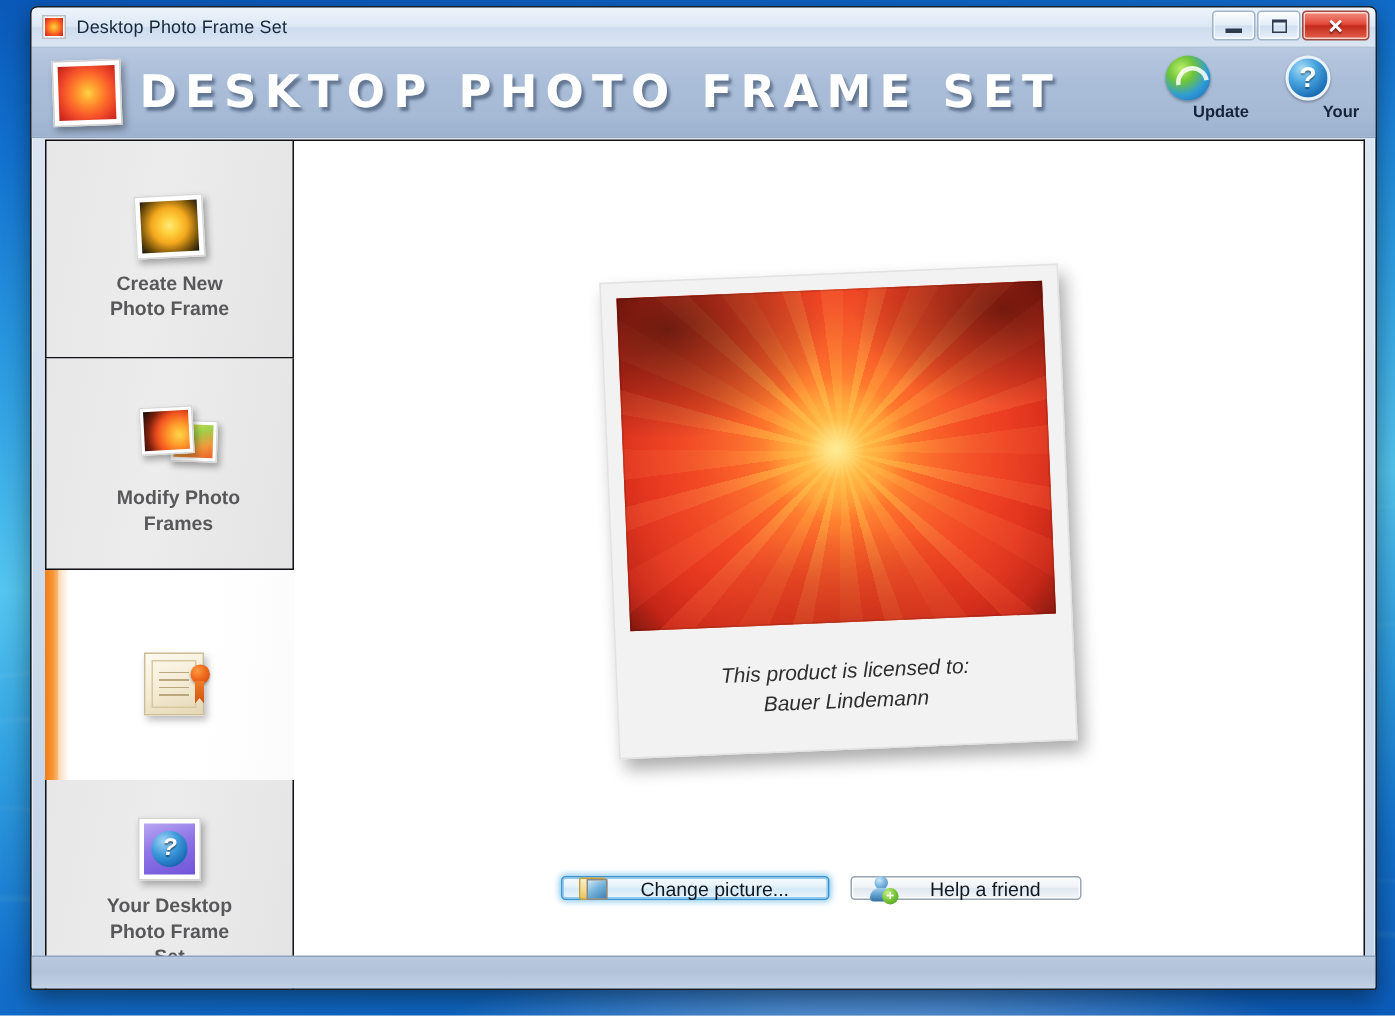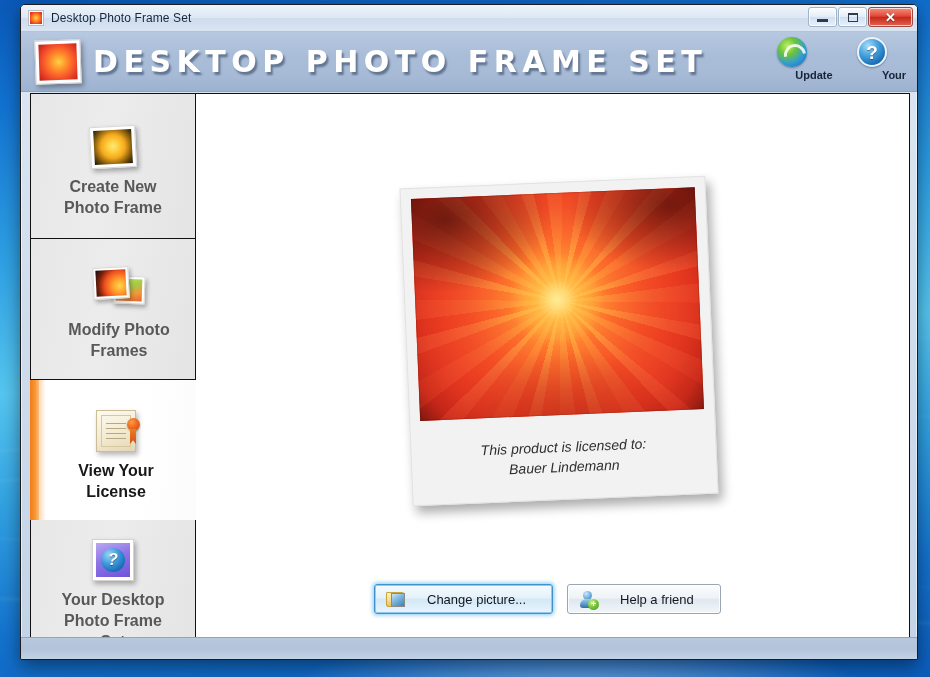--- a/index.html
+++ b/index.html
@@ -137,21 +137,21 @@
     background: linear-gradient(100deg,#e7e7e7 0%, #ececec 45%, #e4e4e4 100%);
     border: 1px solid #111;
     border-right-width: 1px;
     display: flex; flex-direction: column; align-items: center; justify-content: center;
     cursor: pointer;
     overflow: hidden;
   }
   .navitem + .navitem { border-top: none; }
   .navitem .ni-icon { height: 54px; display: flex; align-items: flex-end; justify-content: center; }
   .navitem .ni-label {
-    font-size: 16px; font-weight: bold; color: #58585a;
+    font-size: 13px; font-weight: bold; color: #58585a;
     text-align: center; line-height: 1.32; margin-top: 8px; padding: 0 8px;
   }
   .navitem.selected {
     background: linear-gradient(95deg,#ffffff 0%, #ffffff 62%, #fbfbfb 100%);
     border: none;
     width: 172px;
   }
   .navitem.selected .ni-label { color: #181818; }
   .navitem.selected .accent {
     position: absolute; left: 0; top: 0; bottom: 0; width: 9px;
@@ -273,21 +273,21 @@
   }
   #polaroid .caption {
     height: 84px; display: flex; flex-direction: column;
     align-items: center; justify-content: center;
     font-style: italic; font-size: 14px; color: #2e2e2e; line-height: 1.45;
     text-align: center;
   }
   
   #btnrow { position: absolute; left: 178px; top: 490px; display: flex; gap: 14px; }
   .btn {
-    height: 30px; border-radius: 3px; display: flex; align-items: center;
+    height: 16px; border-radius: 3px; display: flex; align-items: center;
     padding: 0 10px; cursor: pointer; font-size: 13px; color: #11181f;
     border: 1px solid #9aa6b3;
     background: linear-gradient(180deg,#fbfdfe 0%, #eff3f7 46%, #e0e7ef 52%, #f2f6fa 100%);
     box-shadow: 0 0 0 1px rgba(255,255,255,.8) inset;
   }
   .btn.focused {
     border: 1px solid #3c93cf;
     box-shadow: 0 0 0 1px #8ecbee inset, 0 0 4px 1px rgba(92,180,230,.75);
     background: linear-gradient(180deg,#f6fbfe 0%, #e4f1fa 46%, #d3e8f7 52%, #eaf5fd 100%);
   }
@@ -407,24 +407,20 @@
         </span>
       </div>
 
       <div class="navitem ni-h3 selected">
         <span class="accent"></span>
         <span class="ni-icon">
           <span class="icon-license">
             <span class="lines"></span>
             <span class="seal"></span>
           </span>
-        </span>
-        <span class="ni-label">
-          <span>View Your</span><br>
-          <span>License</span>
         </span>
       </div>
 
       <div class="navitem ni-h4">
         <span class="ni-icon">
           <span class="icon-about">
               <i>
                 <span>?</span>
               </i>
             </span>

